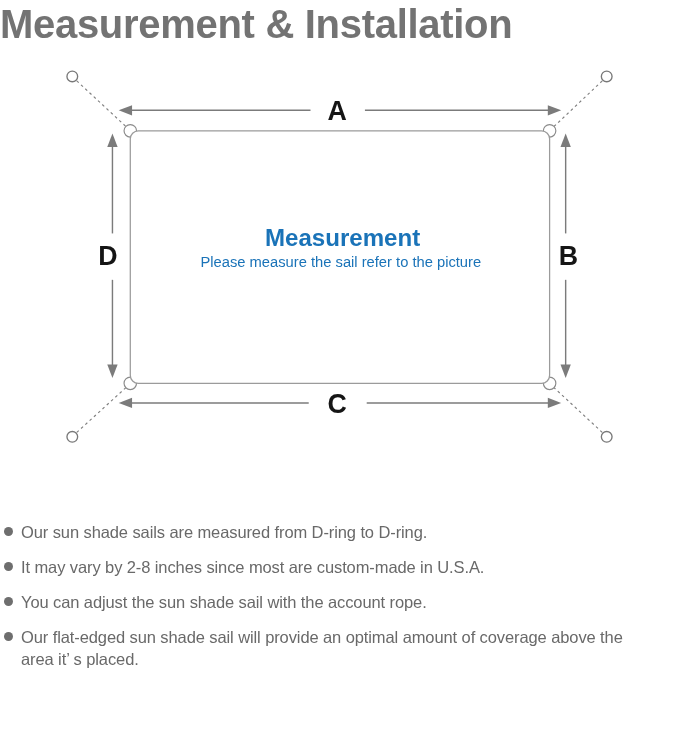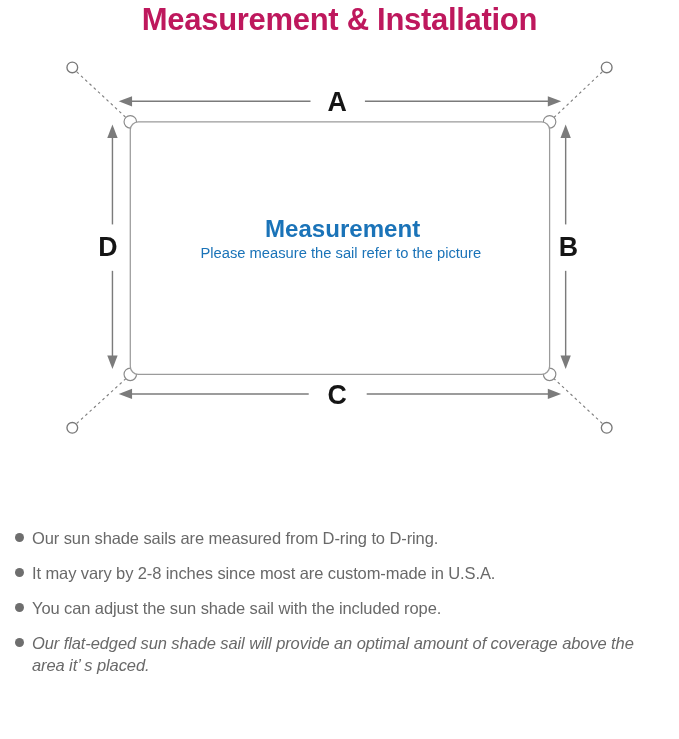--- a/index.html
+++ b/index.html
@@ -3,52 +3,51 @@
 <meta charset="utf-8">
 <style>
   html,body{margin:0;padding:0;background:#ffffff;}
   body{
     width:679px;height:739px;overflow:hidden;
     font-family:"Liberation Sans","DejaVu Sans",sans-serif;
     -webkit-font-smoothing:antialiased;
   }
   .page-title{
     margin:2px 0 8px 0;
-    text-align:center;
-    font-size:31px;
+    font-size:40px;
     font-weight:bold;
     letter-spacing:-0.3px;
-    color:#be185d;
+    color:#737373;
   }
   svg{display:block;}
   .notes{
     list-style:none;
-    margin:26px 0 0 0;
-    padding:0 8px 0 15px;
+    margin:11px 0 0 0;
+    padding:0 8px 0 4px;
   }
   .note-item{
     display:flex;
     align-items:flex-start;
     margin-bottom:13px;
   }
   .dot{
     flex:0 0 auto;
     width:9px;height:9px;
     border-radius:50%;
     background:#6e6e6e;
     margin:6px 8px 0 0;
   }
   .note-text{
     font-size:16.5px;
     line-height:22px;
     letter-spacing:-0.1px;
     color:#696969;
     max-width:660px;
   }
-  .note-text.narrow{max-width:630px;font-style:italic;}
+  .note-text.narrow{max-width:630px;}
 </style>
 </head>
 <body>
 
 <h1 class="page-title">Measurement &amp; Installation</h1>
 
 <svg width="679" height="455" viewBox="0 55 679 510" xmlns="http://www.w3.org/2000/svg">
 
   <g stroke="#808080" stroke-width="1.3" stroke-dasharray="3 3.5">
     <line x1="45" y1="84" x2="101" y2="136"></line>
@@ -113,19 +112,19 @@
   <li class="note-item">
     <span class="dot"></span>
     <span class="note-text">Our sun shade sails are measured from D-ring to D-ring.</span>
   </li>
   <li class="note-item">
     <span class="dot"></span>
     <span class="note-text">It may vary by 2-8 inches since most are custom-made in U.S.A.</span>
   </li>
   <li class="note-item">
     <span class="dot"></span>
-    <span class="note-text">You can adjust the sun shade sail with the included rope.</span>
+    <span class="note-text">You can adjust the sun shade sail with the account rope.</span>
   </li>
   <li class="note-item">
     <span class="dot"></span>
     <span class="note-text narrow">Our flat-edged sun shade sail will provide an optimal amount of coverage above the area it’ s placed.</span>
   </li>
 </ul>
 
 </body></html>

